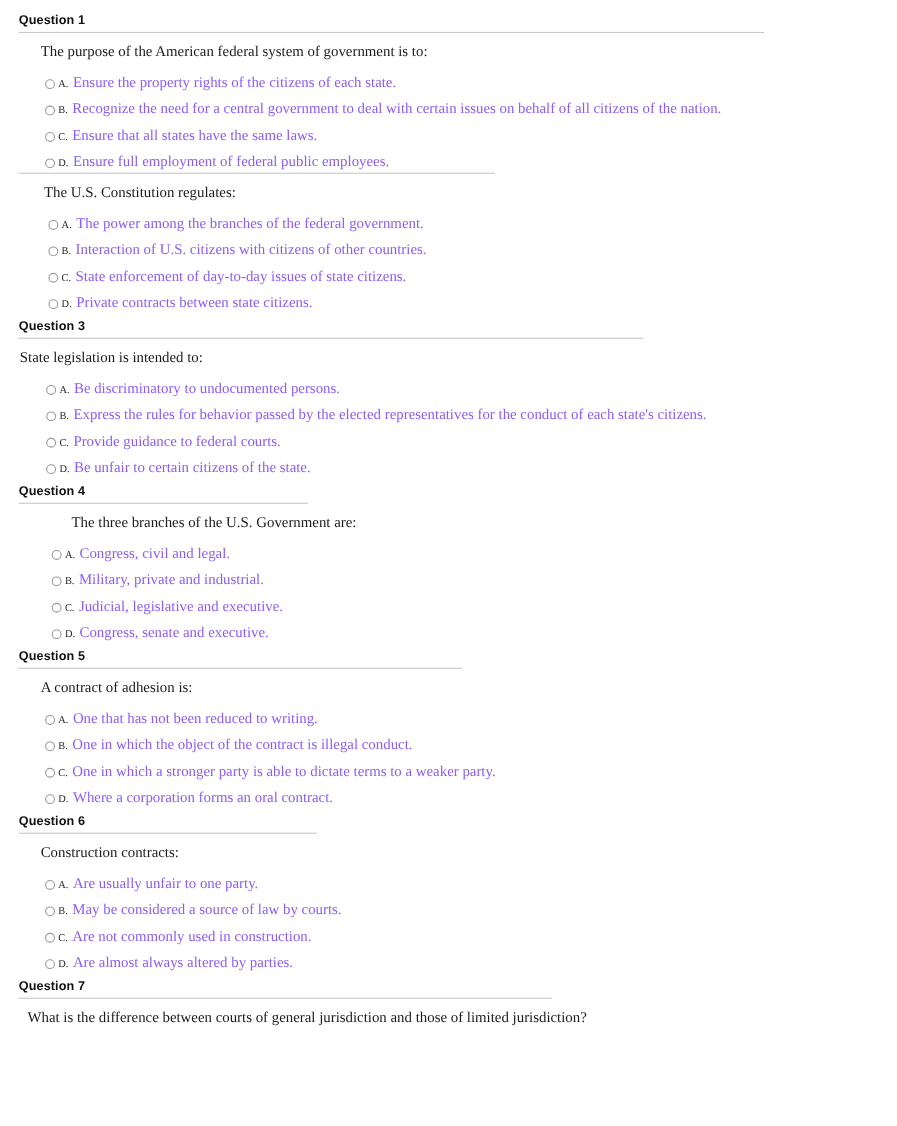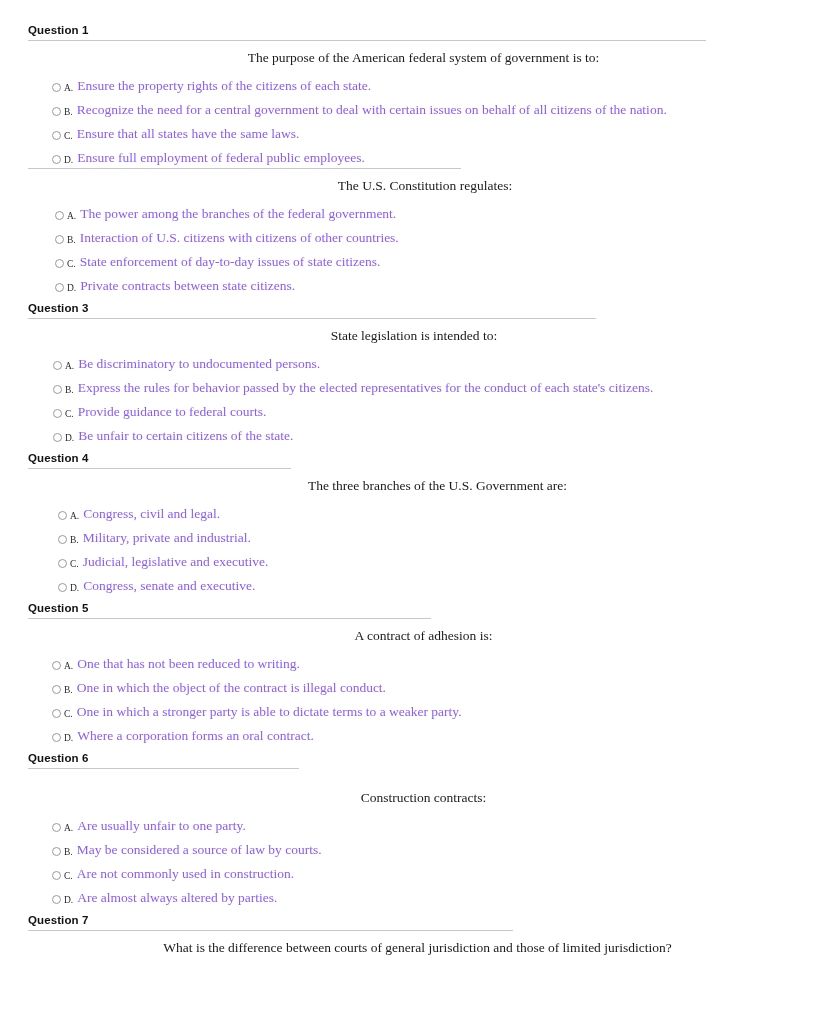--- a/index.html
+++ b/index.html
@@ -14,21 +14,21 @@
     font-family: "Liberation Serif", "DejaVu Serif", serif;
     color: #1a1a1a;
     overflow: hidden;
     position: relative;
   }
 
   .page {
     width: 815px;
     height: 732px;
     position: relative;
-    padding: 16px;
+    padding: 5px;
     box-sizing: border-box;
   }
 
   
   .question-block {
     position: relative;
   }
 
   .q-header {
     padding-left: 12px;
@@ -57,21 +57,20 @@
   
   .q-body {
     padding-top: 9px;
   }
 
   .q-stem {
     font-size: 13.5px;
     line-height: 16px;
     color: #1a1a1a;
     padding-bottom: 4px;
-    text-align: center;
   }
 
   .options {
     margin: 0;
     padding: 0;
     list-style: none;
   }
 
   .option-row {
     display: flex;
@@ -265,21 +264,21 @@
             </li>
           </ul>
         </div>
       </div>
       <div class="question-block">
         <div class="q-header">
           <span class="q-label">Question 6</span>
         </div>
         <div class="q-rule" style="width: 271px;"></div>
         <div class="q-body">
-          <div class="q-stem" style="margin-left: 32px; margin-top: 12px;">Construction contracts:</div>
+          <div class="q-stem" style="margin-left: 32px;">Construction contracts:</div>
           <ul class="options">
             <li class="option-row" style="margin-left: 36px;">
               <span class="radio"></span>
               <span class="opt-letter">A.</span>
               <span class="opt-text">Are usually unfair to one party.</span>
             </li>
             <li class="option-row" style="margin-left: 36px;">
               <span class="radio"></span>
               <span class="opt-letter">B.</span>
               <span class="opt-text">May be considered a source of law by courts.</span>

